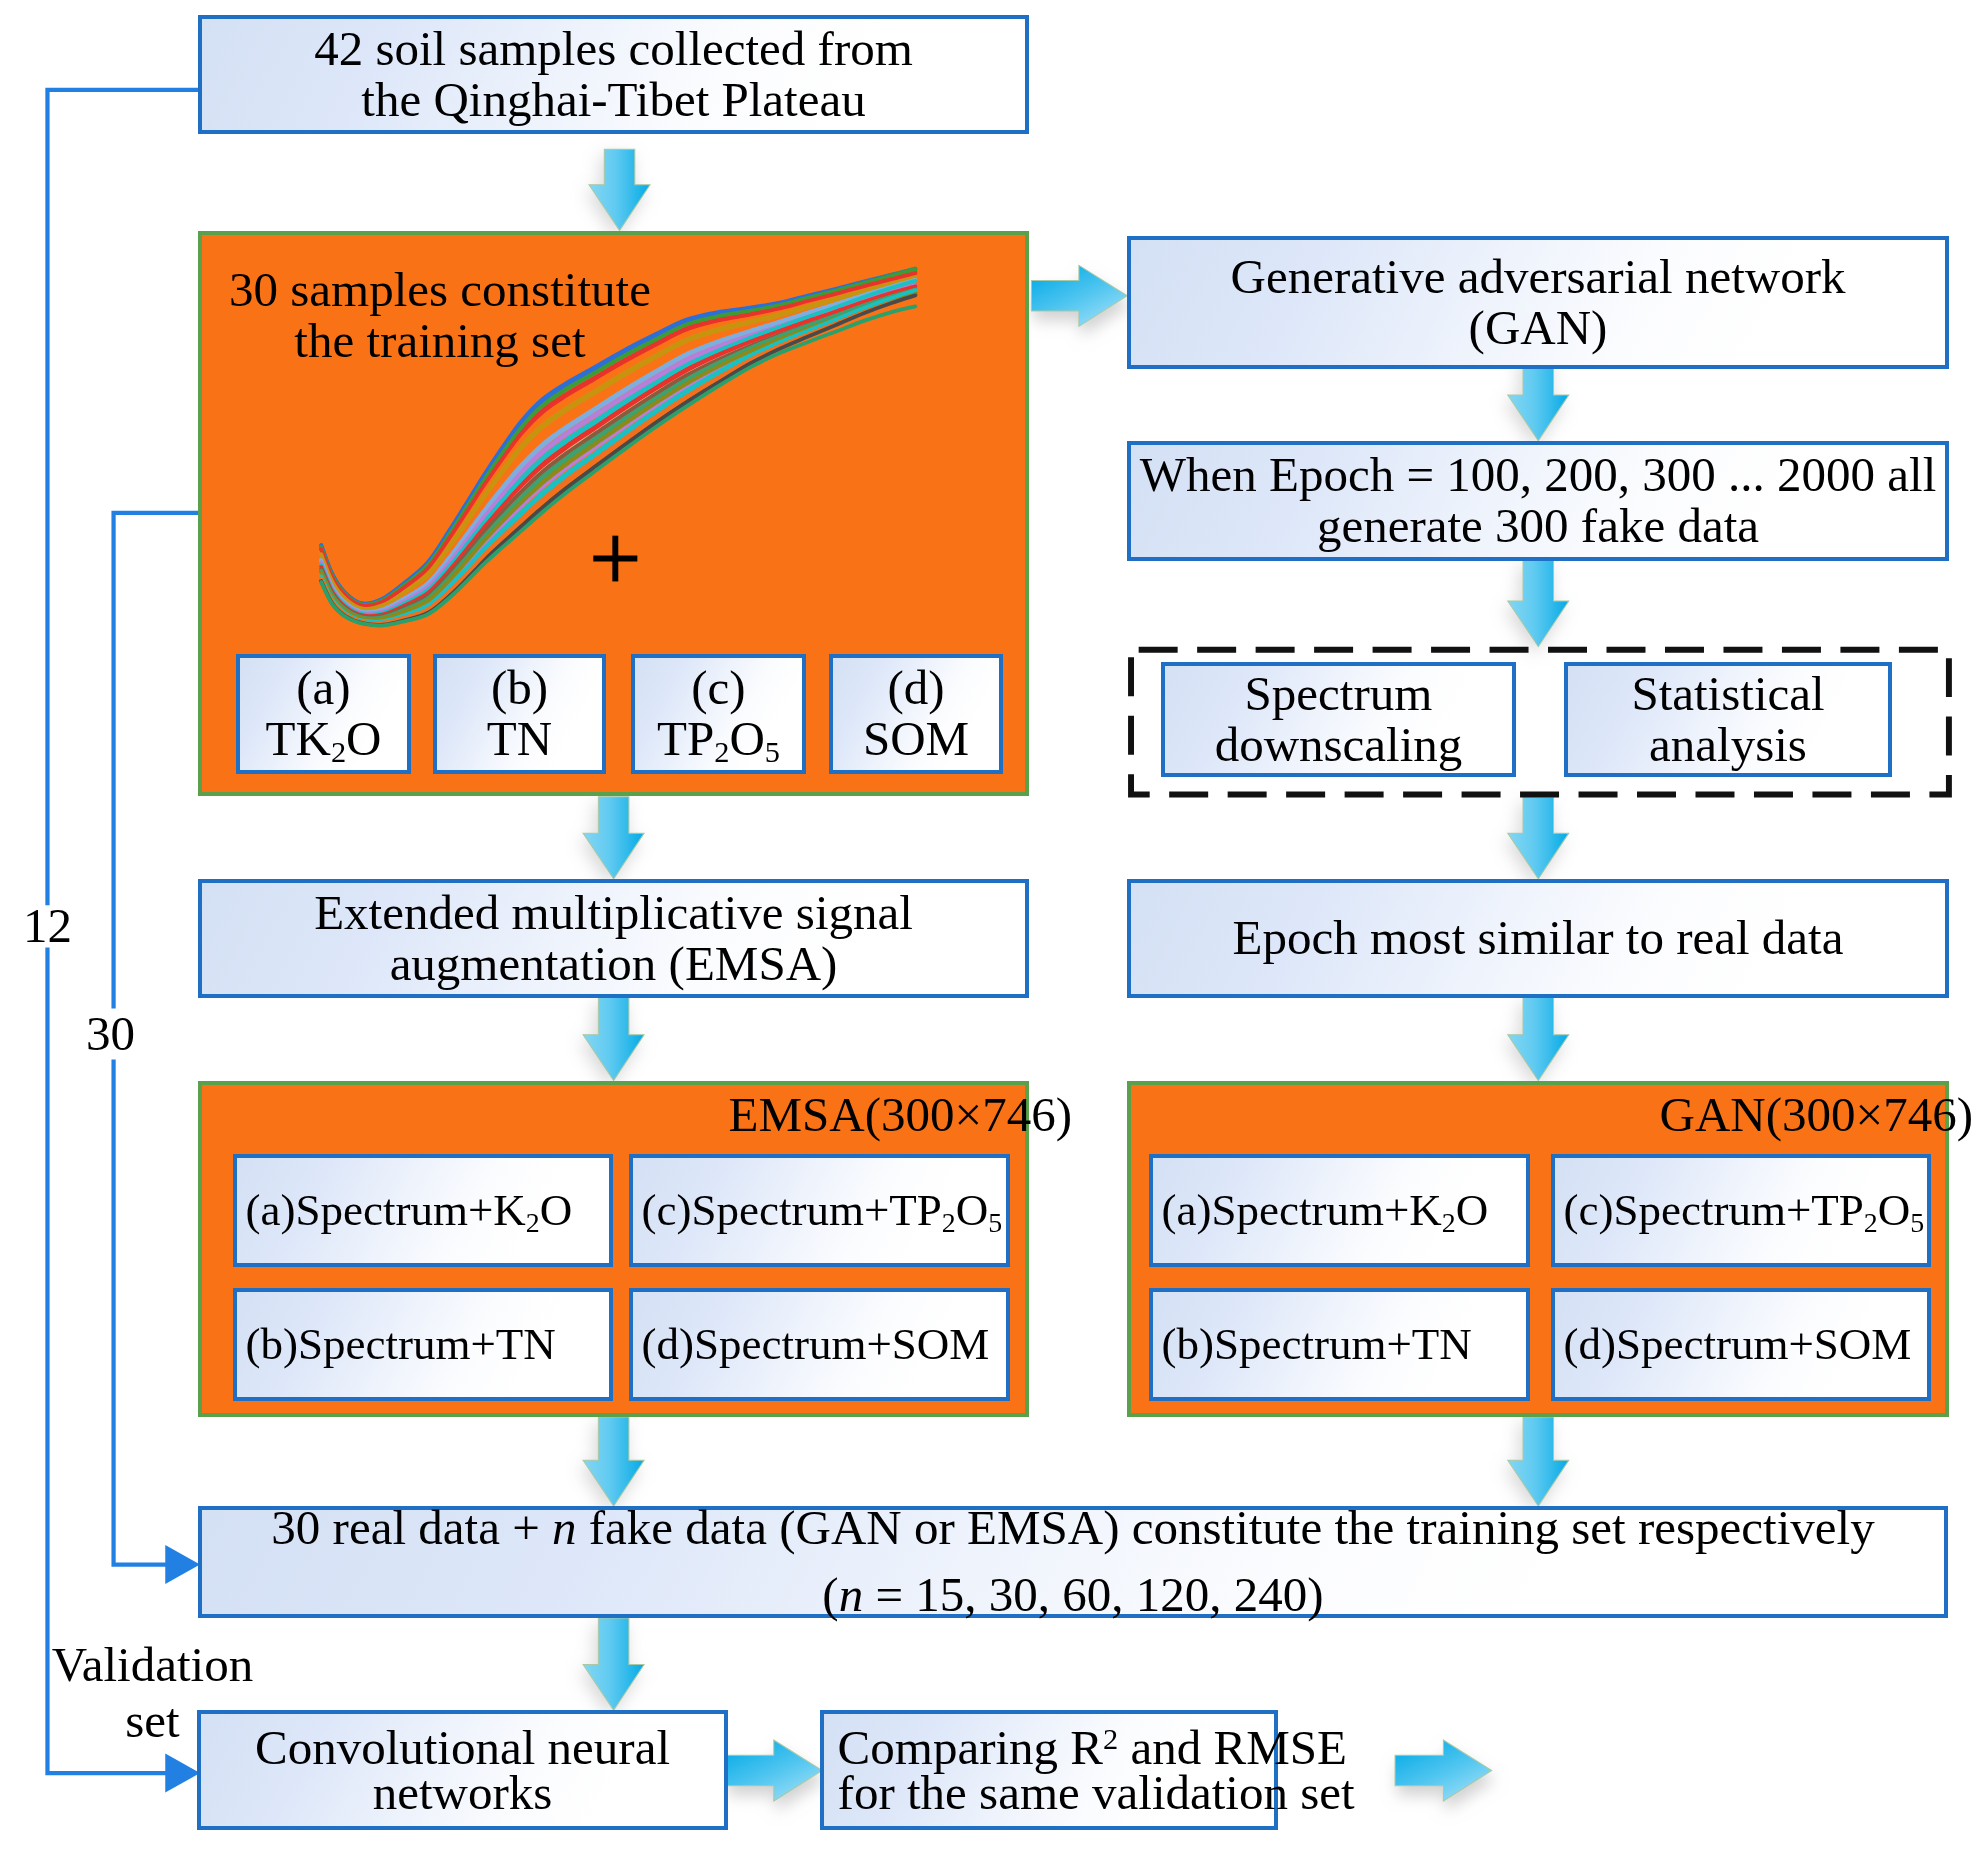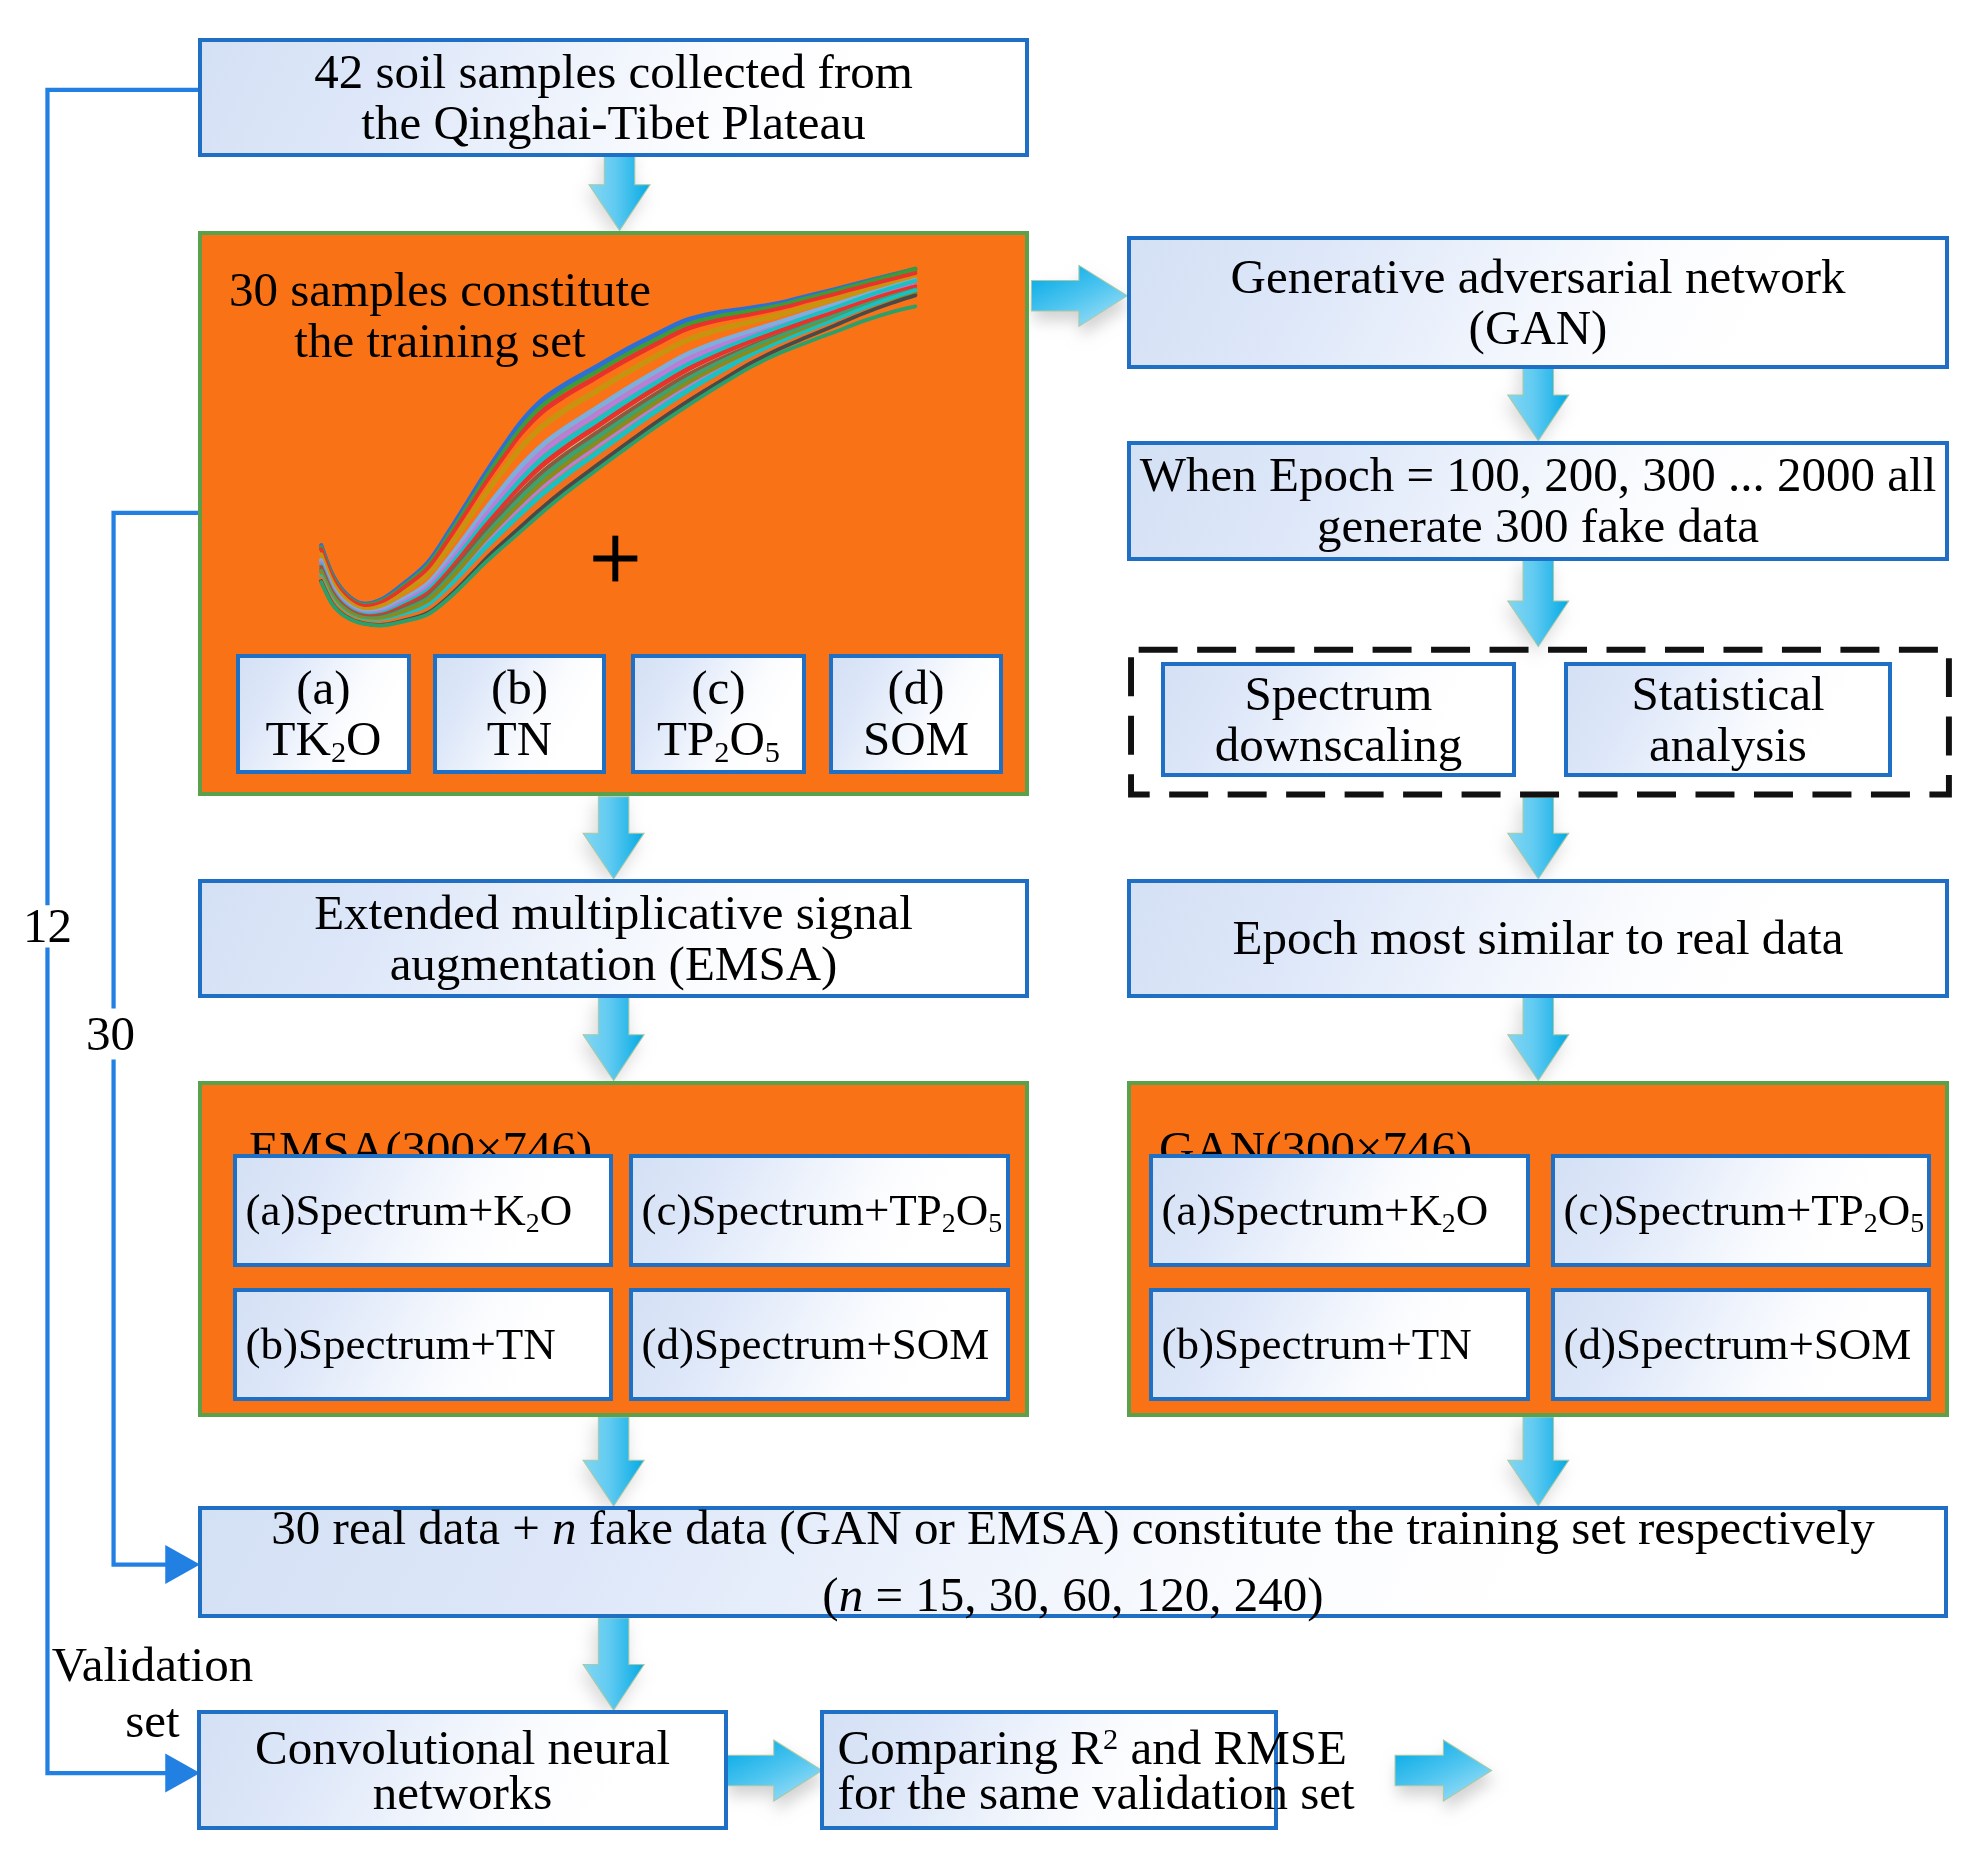--- a/index.html
+++ b/index.html
@@ -18,21 +18,21 @@
   .lbl{position:absolute;white-space:pre-line;line-height:1.05;}
   .box span{white-space:pre-line;display:block;}
   .box{white-space:nowrap;}
   sub{font-size:0.62em;vertical-align:-0.24em;line-height:0;}
   sup{font-size:0.62em;vertical-align:0.50em;line-height:0;}
   .stack{flex-direction:column;}
   .ln{line-height:1.035;white-space:nowrap;}
   .tight{line-height:0.92;}
   .tight .ln{line-height:0.92;}
   svg.ov{position:absolute;left:0;top:0;width:1979px;height:1857px;overflow:visible;pointer-events:none;}
-  .panel-title{position:absolute;width:100%;text-align:left;margin-top:34px;}
+  .panel-title{position:absolute;width:100%;text-align:right;}
 </style>
 </head>
 <body>
 
 <div id="stage">
 
   <svg class="ov" viewBox="0 0 2335 2191">
     <defs>
       <linearGradient id="agV" x1="0" y1="0" x2="1" y2="0">
         <stop offset="0%" stop-color="#83D6F3"></stop>
@@ -69,21 +69,21 @@
     <g id="lines" fill="none" stroke="#2380E3" stroke-width="5">
       <path d="M 234 106 L 56 106 L 56 1068"></path>
       <path d="M 56 1118 L 56 2092 L 196 2092"></path>
       <path d="M 234 605 L 134 605 L 134 1190"></path>
       <path d="M 134 1250 L 134 1846 L 196 1846"></path>
       <polygon points="195,1823 195,1869 236,1846" fill="#2380E3" stroke="none"></polygon>
       <polygon points="195,2069 195,2115 236,2092" fill="#2380E3" stroke="none"></polygon>
     </g>
   </svg>
 
-  <div class="box bb t60" style="left:198px;top:38px;width:831px;height:119px;">
+  <div class="box bb t60" style="left:198px;top:15px;width:831px;height:119px;">
     <span>42 soil samples collected from
 the Qinghai-Tibet Plateau</span>
   </div>
 
   <div class="box gb" style="left:198px;top:231px;width:831px;height:565px;display:block;">
     <div class="lbl t60" style="left:27px;top:29px;text-align:center;">30 samples constitute
 the training set</div>
   </div>
 
   <div class="box bb t60 stack" style="left:236px;top:654px;width:175px;height:120px;">

